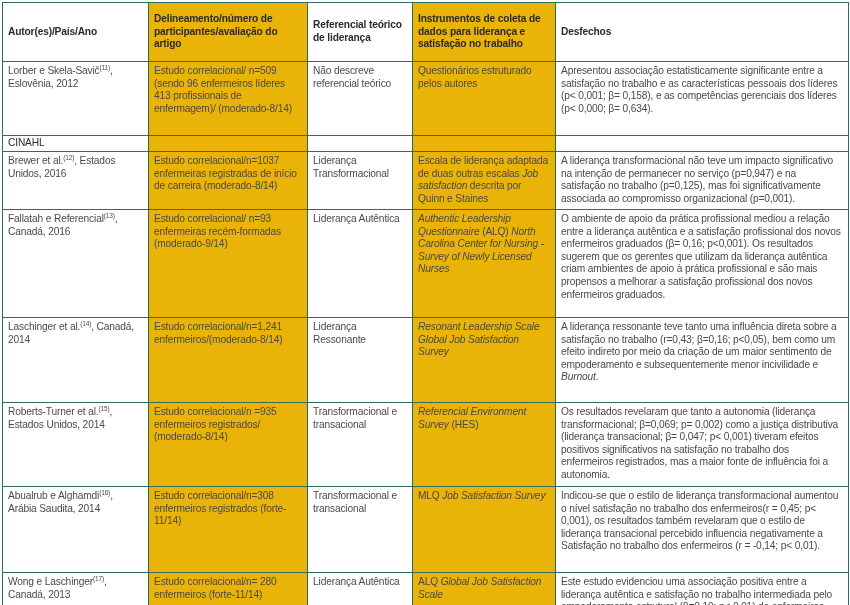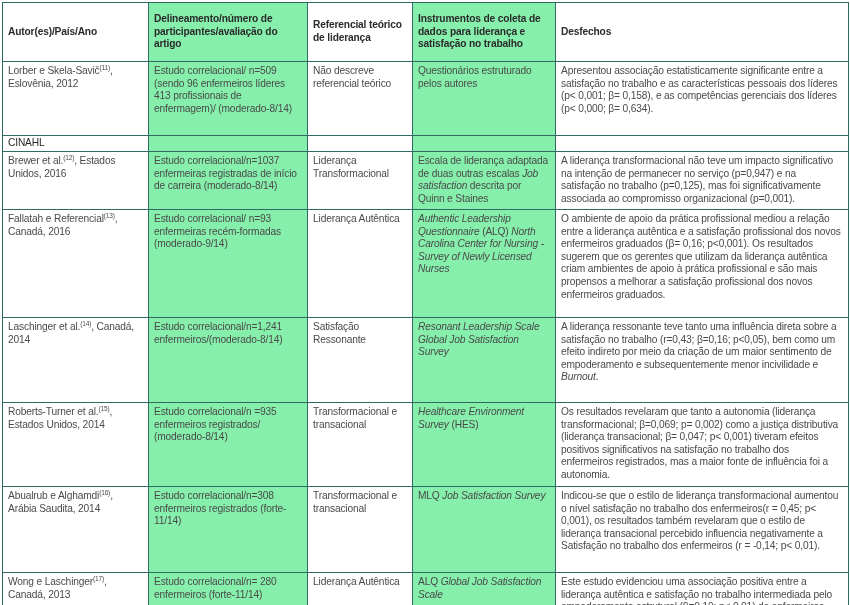--- a/index.html
+++ b/index.html
@@ -21,21 +21,21 @@
     padding: 3px 5px 2px 5px;
     text-align: left;
     font-weight: normal;
   }
   .tbl th {
     vertical-align: middle;
     color: #2b2b2b;
     font-weight: bold;
     padding-top: 2px;
   }
-  .tinted { background: #86efac; }
+  .tinted { background: #eab308; }
   .bold-label { font-weight: bold; color: #2b2b2b; }
   sup { font-size: 6.5px; line-height: 0; vertical-align: super; }
   i { font-style: italic; }
   .hdr-row { height: 59px; }
   .r1 { height: 74px; }
   .rsec { height: 16px; }
   .rsec td { padding-top: 1px; padding-bottom: 0; }
   .r2 { height: 58px; }
   .r3 { height: 108px; }
   .r4 { height: 85px; }
@@ -93,30 +93,30 @@
       <td><span>Fallatah e Referencial</span><sup>(13)</sup><span>, Canadá, 2016</span></td>
       <td class="tinted">Estudo correlacional/ n=93 enfermeiras recém-formadas (moderado-9/14)</td>
       <td>Liderança Autêntica</td>
       <td class="tinted"><i>Authentic Leadership Questionnaire</i><span> (ALQ) </span><i>North Carolina Center for Nursing - Survey of Newly Licensed Nurses</i></td>
       <td>O ambiente de apoio da prática profissional mediou a relação entre a liderança autêntica e a satisfação profissional dos novos enfermeiros graduados (β= 0,16; p&lt;0,001). Os resultados sugerem que os gerentes que utilizam da liderança autêntica criam ambientes de apoio à prática profissional e são mais propensos a melhorar a satisfação profissional dos novos enfermeiros graduados.</td>
     </tr>
 
     <tr class="r4">
       <td><span>Laschinger et al.</span><sup>(14)</sup><span>, Canadá, 2014</span></td>
       <td class="tinted">Estudo correlacional/n=1,241 enfermeiros/(moderado-8/14)</td>
-      <td>Satisfação Ressonante</td>
+      <td>Liderança Ressonante</td>
       <td class="tinted"><i>Resonant Leadership Scale Global Job Satisfaction Survey</i></td>
       <td><span>A liderança ressonante teve tanto uma influência direta sobre a satisfação no trabalho (r=0,43; β=0,16; p&lt;0,05), bem como um efeito indireto por meio da criação de um maior sentimento de empoderamento e subsequentemente menor incivilidade e </span><i>Burnout</i><span>.</span></td>
     </tr>
 
     <tr class="r5">
       <td><span>Roberts-Turner et al.</span><sup>(15)</sup><span>, Estados Unidos, 2014</span></td>
       <td class="tinted">Estudo correlacional/n =935 enfermeiros registrados/ (moderado-8/14)</td>
       <td>Transformacional e transacional</td>
-      <td class="tinted"><i>Healthcare Environment Survey</i><span> (HES)</span></td>
+      <td class="tinted"><i>Referencial Environment Survey</i><span> (HES)</span></td>
       <td>Os resultados revelaram que tanto a autonomia (liderança transformacional; β=0,069; p= 0,002) como a justiça distributiva (liderança transacional; β= 0,047; p&lt; 0,001) tiveram efeitos positivos significativos na satisfação no trabalho dos enfermeiros registrados, mas a maior fonte de influência foi a autonomia.</td>
     </tr>
 
     <tr class="r6">
       <td><span>Abualrub e Alghamdi</span><sup>(16)</sup><span>, Arábia Saudita, 2014</span></td>
       <td class="tinted">Estudo correlacional/n=308 enfermeiros registrados (forte-11/14)</td>
       <td>Transformacional e transacional</td>
       <td class="tinted"><span>MLQ </span><i>Job Satisfaction Survey</i></td>
       <td>Indicou-se que o estilo de liderança transformacional aumentou o nível satisfação no trabalho dos enfermeiros(r = 0,45; p&lt; 0,001), os resultados também revelaram que o estilo de liderança transacional percebido influencia negativamente a Satisfação no trabalho dos enfermeiros (r = -0,14; p&lt; 0,01).</td>
     </tr>

